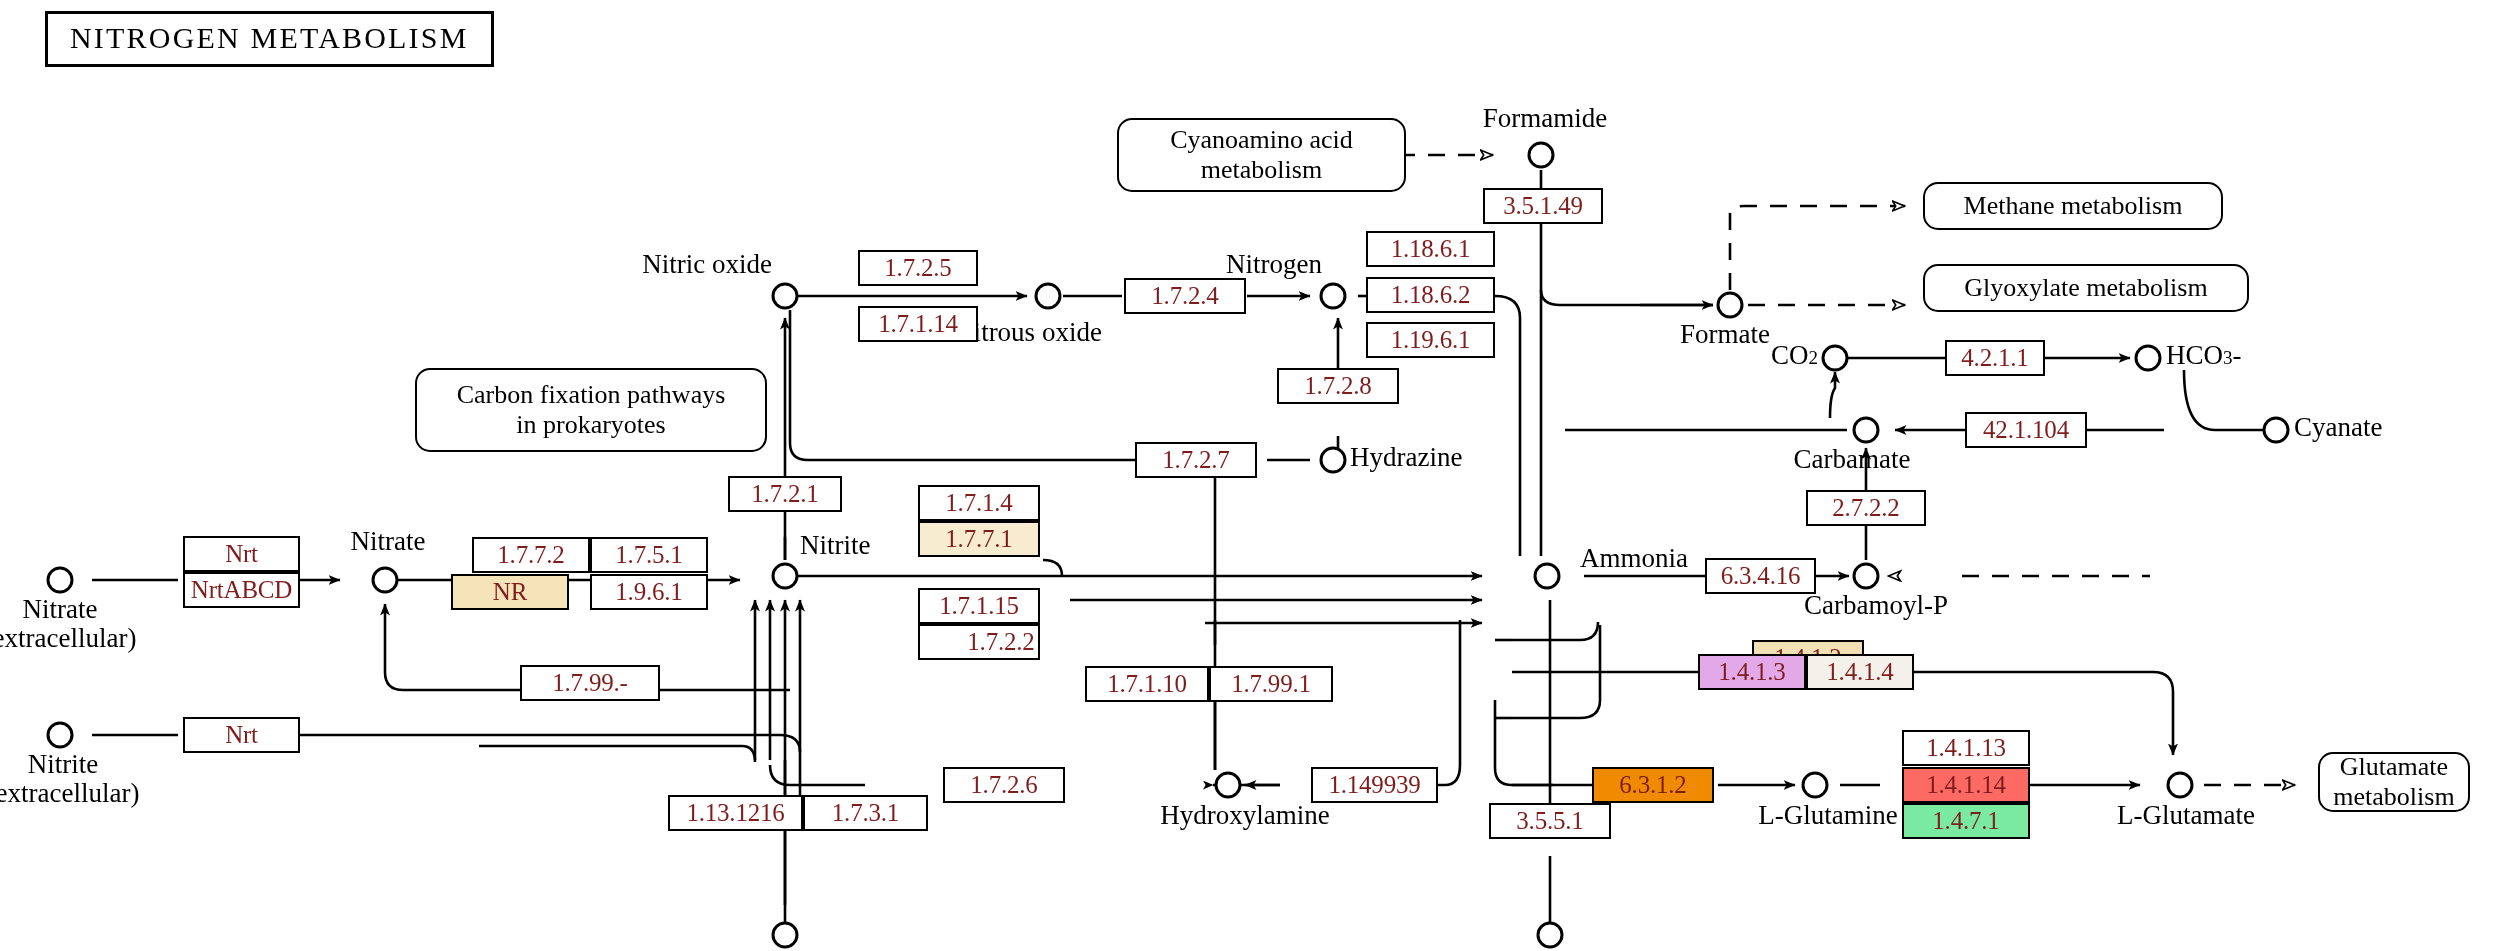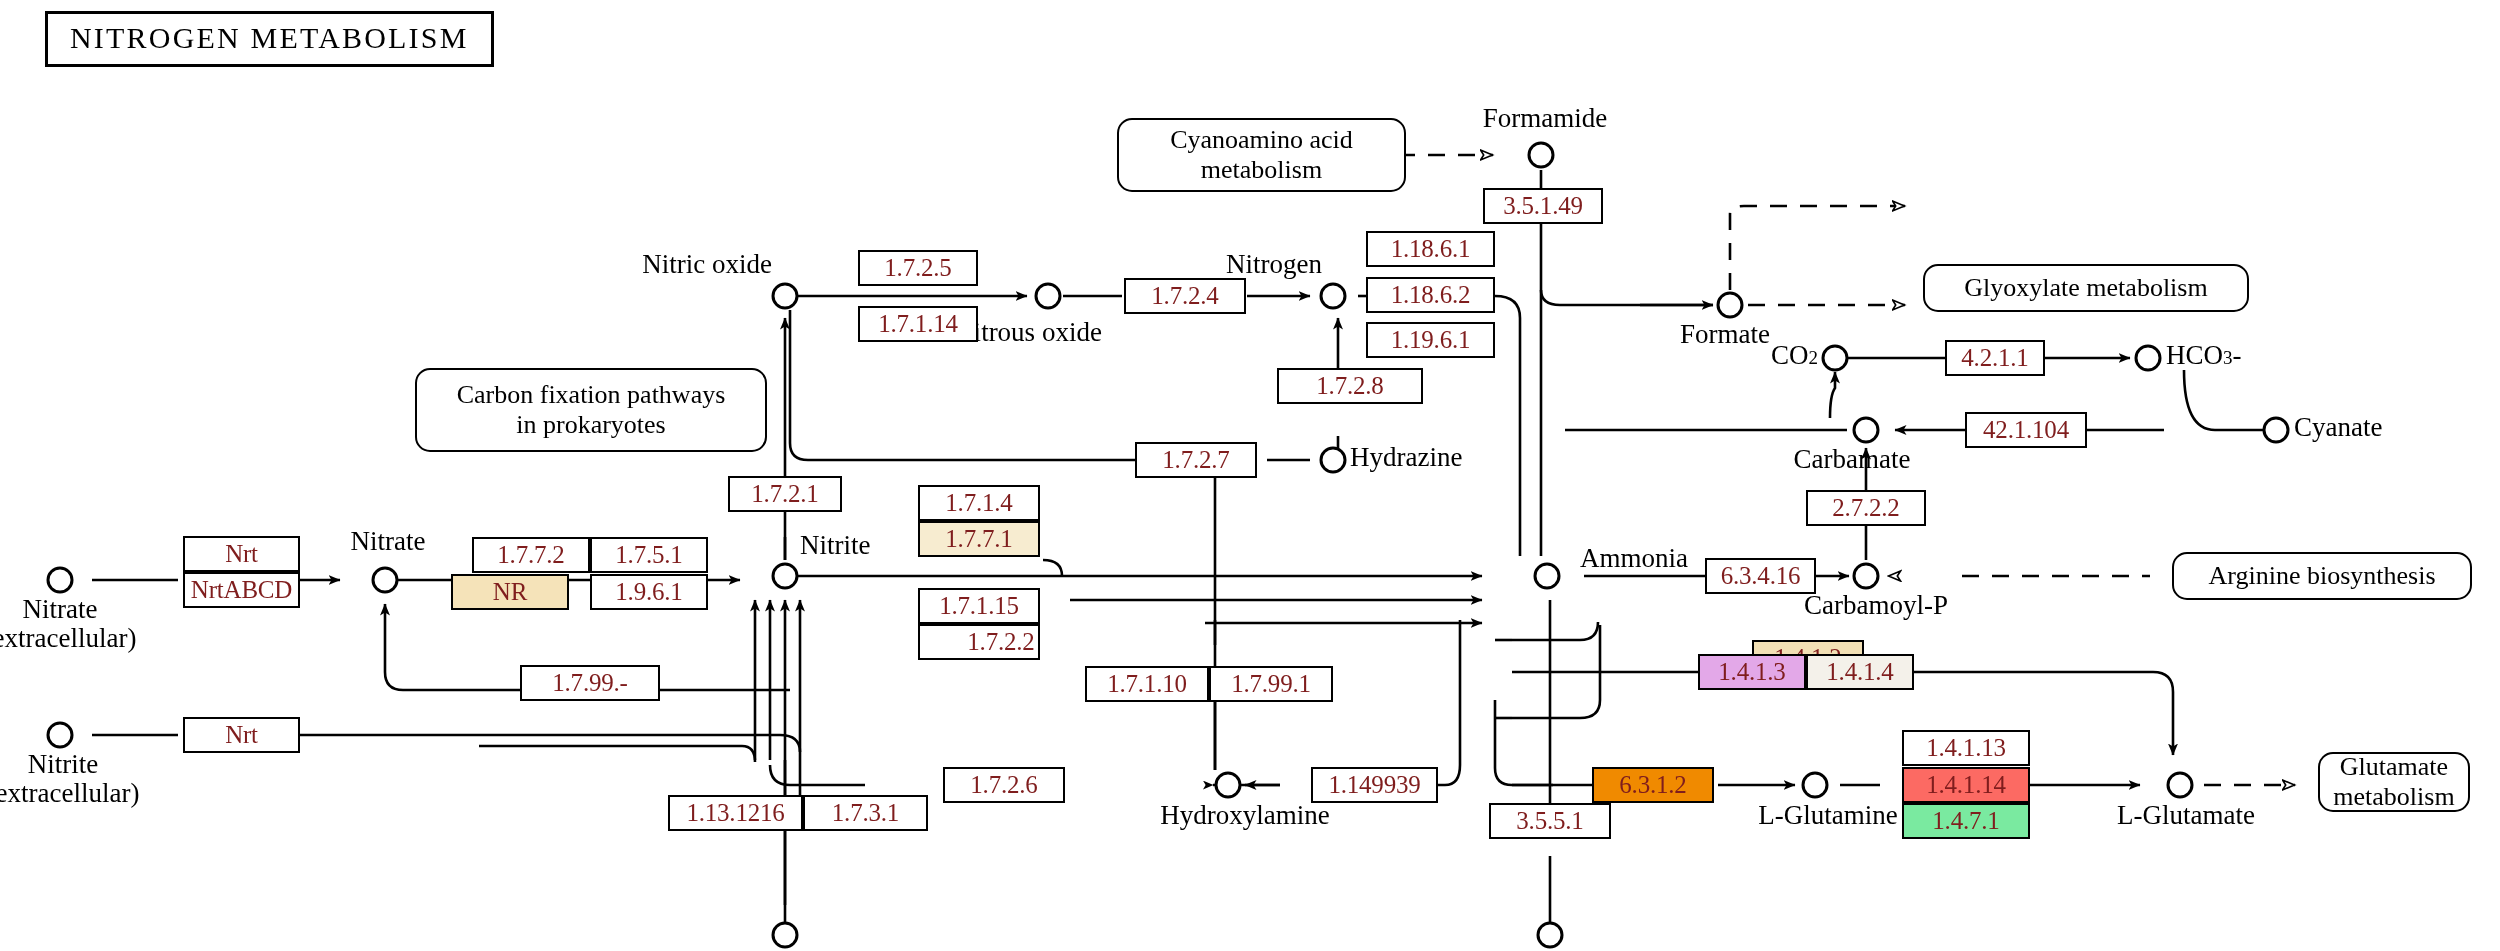--- a/index.html
+++ b/index.html
@@ -274,21 +274,21 @@
   <div class="ez" style="left:858px;top:306px;width:120px;">
       <span>1.7.1.14</span>
     </div>
 
   <div class="ez" style="left:1124px;top:278px;width:122px;">
       <span>1.7.2.4</span>
     </div>
   <div class="ez" style="left:1135px;top:442px;width:122px;">
       <span>1.7.2.7</span>
     </div>
-  <div class="ez" style="left:1277px;top:368px;width:146px;">
+  <div class="ez" style="left:1277px;top:368px;width:122px;">
       <span>1.7.2.8</span>
     </div>
 
   <div class="ez" style="left:1366px;top:231px;width:129px;">
       <span>1.18.6.1</span>
     </div>
   <div class="ez" style="left:1366px;top:277px;width:129px;">
       <span>1.18.6.2</span>
     </div>
   <div class="ez" style="left:1366px;top:322px;width:129px;">
@@ -362,26 +362,26 @@
     </div>
 
   <div class="map" style="left:1117px;top:118px;width:289px;height:74px;">
     <span>Cyanoamino acid<br>metabolism</span>
   </div>
 
   <div class="map" style="left:415px;top:368px;width:352px;height:84px;">
     <span>Carbon fixation pathways<br>in prokaryotes</span>
   </div>
 
+  <div class="map" style="left:1923px;top:182px;width:300px;height:48px;">
+    <span>Methane metabolism</span>
+  </div>
 
   <div class="map" style="left:1923px;top:264px;width:326px;height:48px;">
     <span>Glyoxylate metabolism</span>
   </div>
 
-  <div class="map" style="left:2172px;top:552px;width:300px;height:48px;">
-    <span>Arginine biosynthesis</span>
-  </div>
 
   <div class="map" style="left:2318px;top:752px;width:152px;height:60px;">
     <span>Glutamate<br>metabolism</span>
   </div>
 
 </div>
 
 </body></html>

